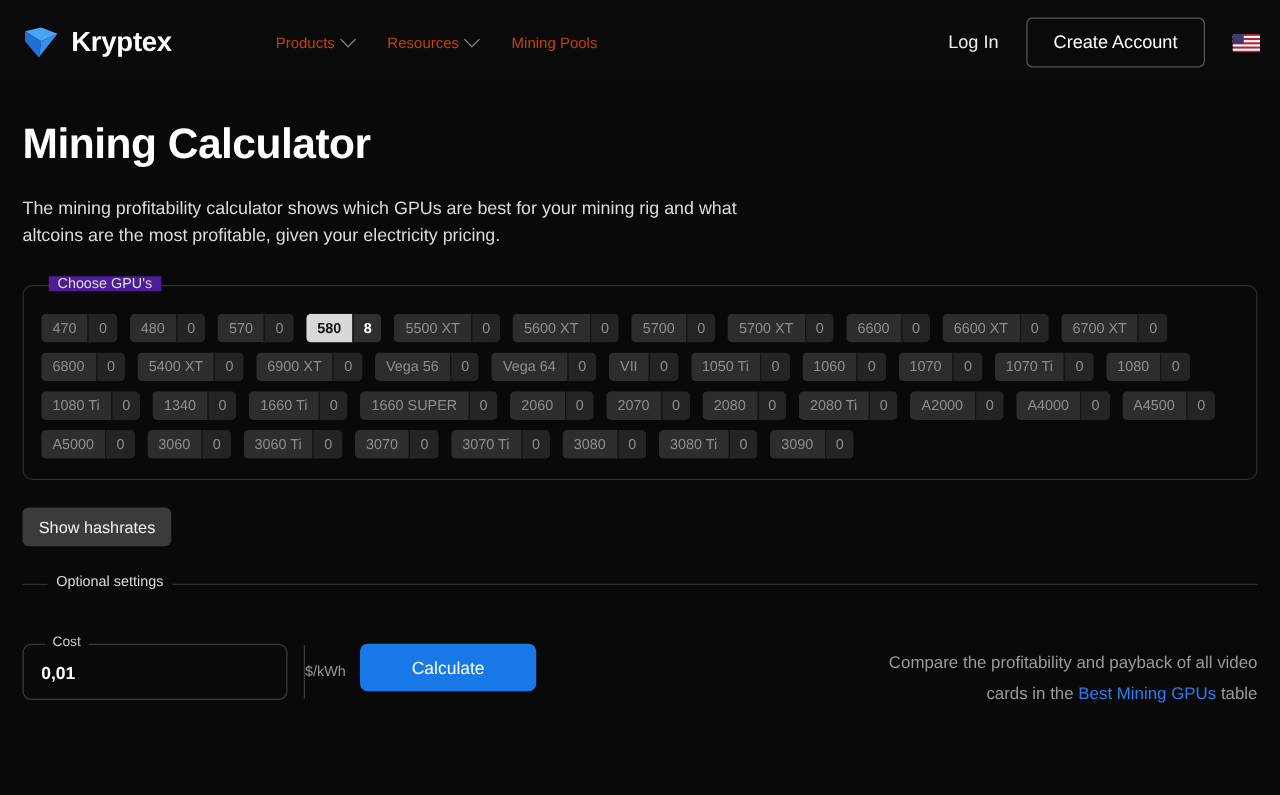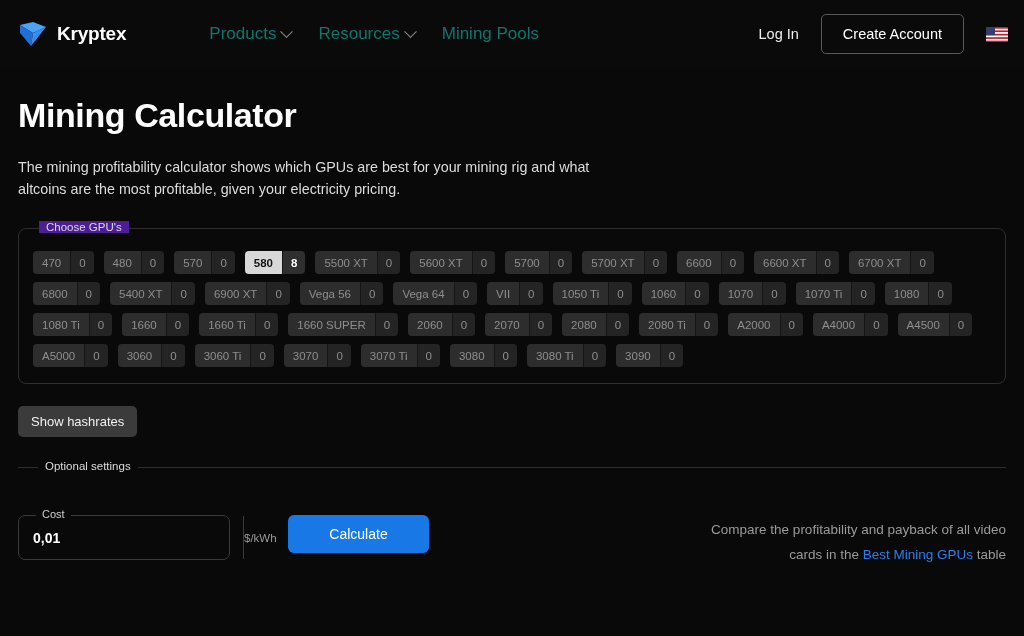--- a/index.html
+++ b/index.html
@@ -16,30 +16,30 @@
     height: 68px;
     display: flex;
     align-items: center;
     padding: 0 16px 0 18px;
     background: #0a0a0a;
     position: relative;
   }
   .brand { display: flex; align-items: center; gap: 9px; }
   .logo-gem { width: 30px; height: 26px; display: block; }
   .brand-name {
-    font-size: 19px; font-weight: bold; color: #ffffff;
+    font-size: 22px; font-weight: bold; color: #ffffff;
     letter-spacing: -0.2px;
   }
   .nav {
     display: flex; align-items: center; gap: 27px;
     margin-left: 83px;
   }
   .nav-item {
     display: flex; align-items: center; gap: 6px;
-    font-size: 17px; color: #0f766e; cursor: pointer;
+    font-size: 12px; color: #c2410c; cursor: pointer;
   }
   .chev {
     width: 9px; height: 9px; display: inline-block;
     border-right: 1.4px solid #8a8a8a;
     border-bottom: 1.4px solid #8a8a8a;
     transform: rotate(45deg) translate(-2px,-2px);
   }
   .header-right {
     margin-left: auto; display: flex; align-items: center; gap: 22px;
   }
@@ -329,21 +329,21 @@
             <span class="lbl">1080</span>
             <span class="cnt">0</span>
           </div>
         </div>
         <div class="gpu-row">
           <div class="chip">
             <span class="lbl">1080 Ti</span>
             <span class="cnt">0</span>
           </div>
           <div class="chip">
-            <span class="lbl">1660</span>
+            <span class="lbl">1340</span>
             <span class="cnt">0</span>
           </div>
           <div class="chip">
             <span class="lbl">1660 Ti</span>
             <span class="cnt">0</span>
           </div>
           <div class="chip">
             <span class="lbl">1660 SUPER</span>
             <span class="cnt">0</span>
           </div>

